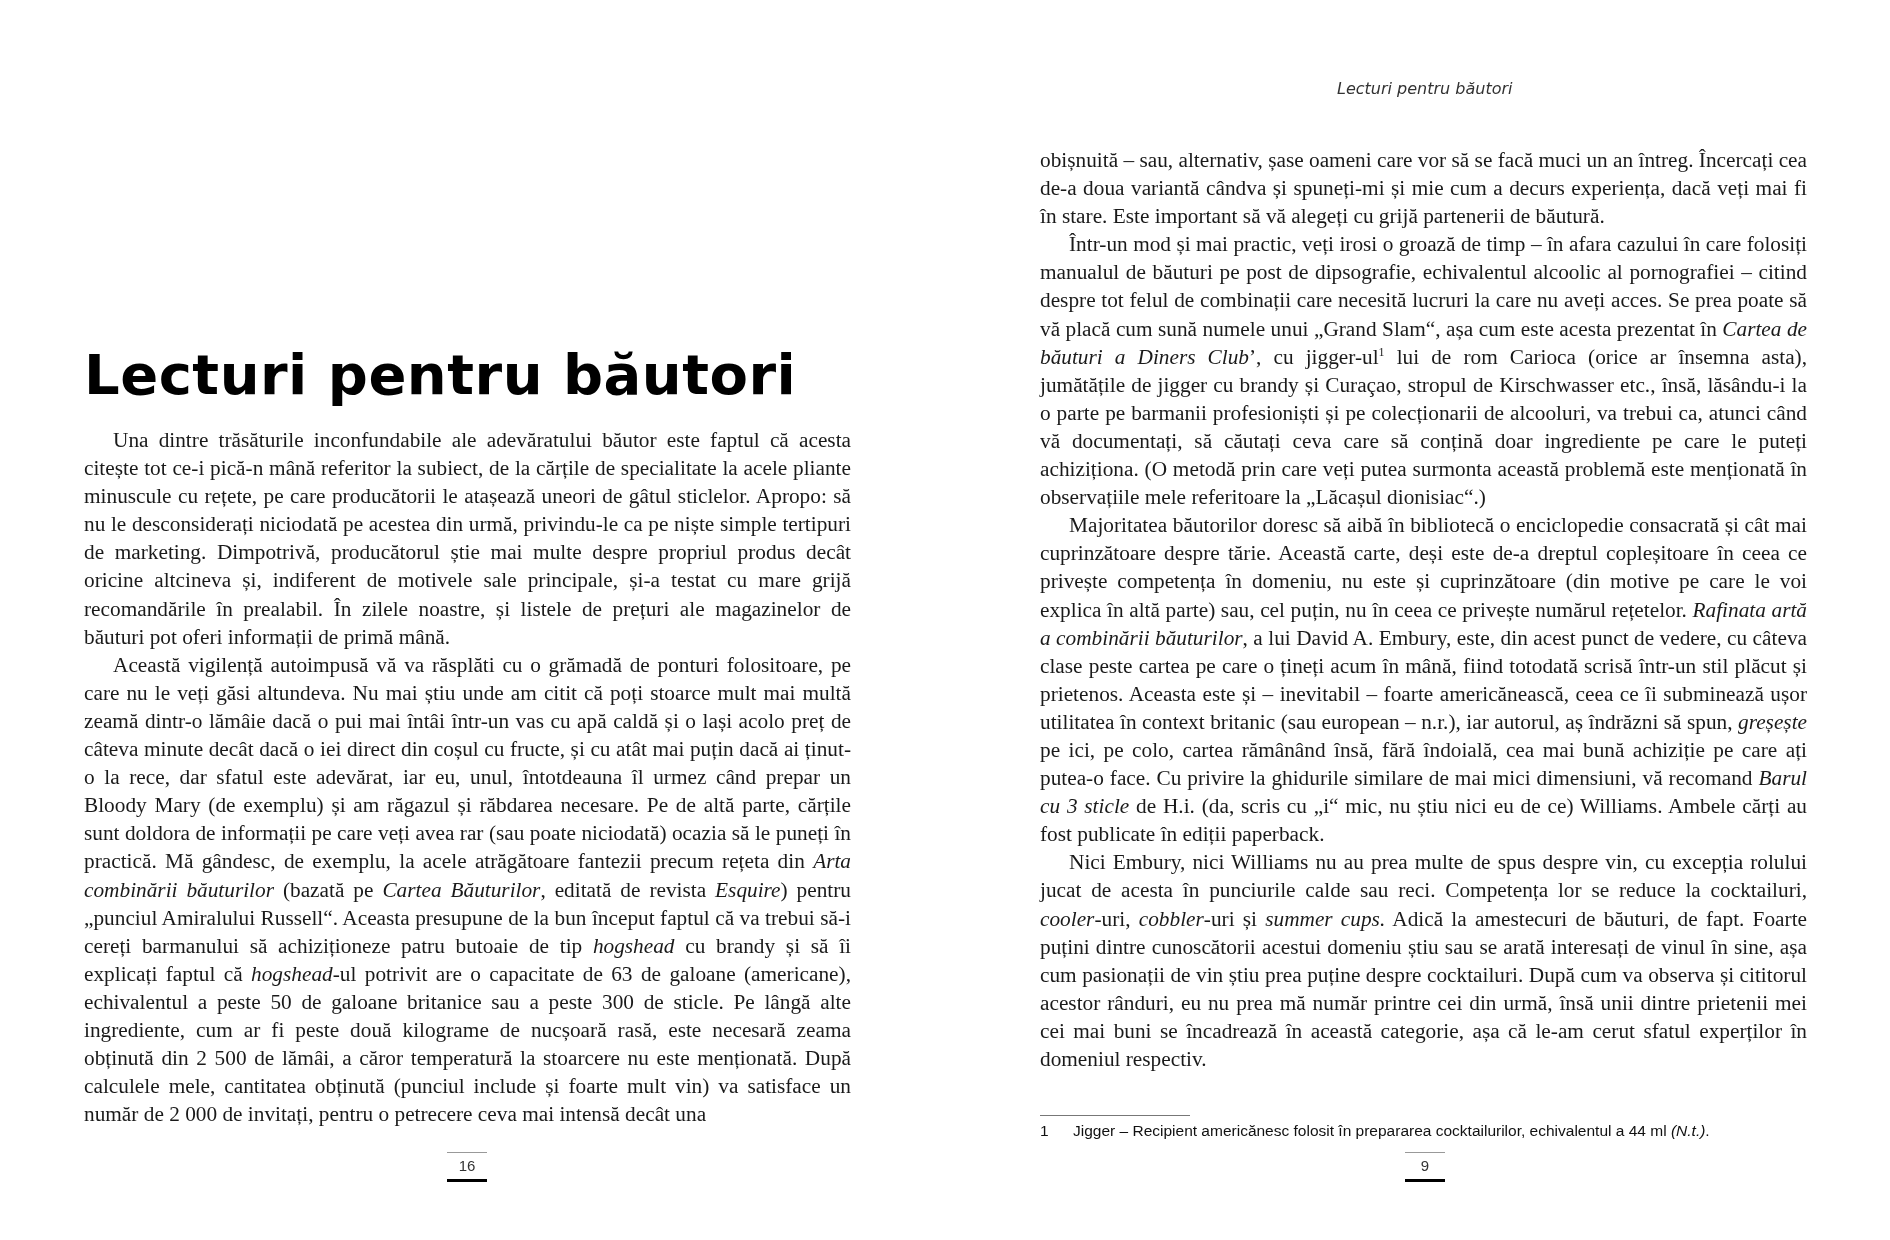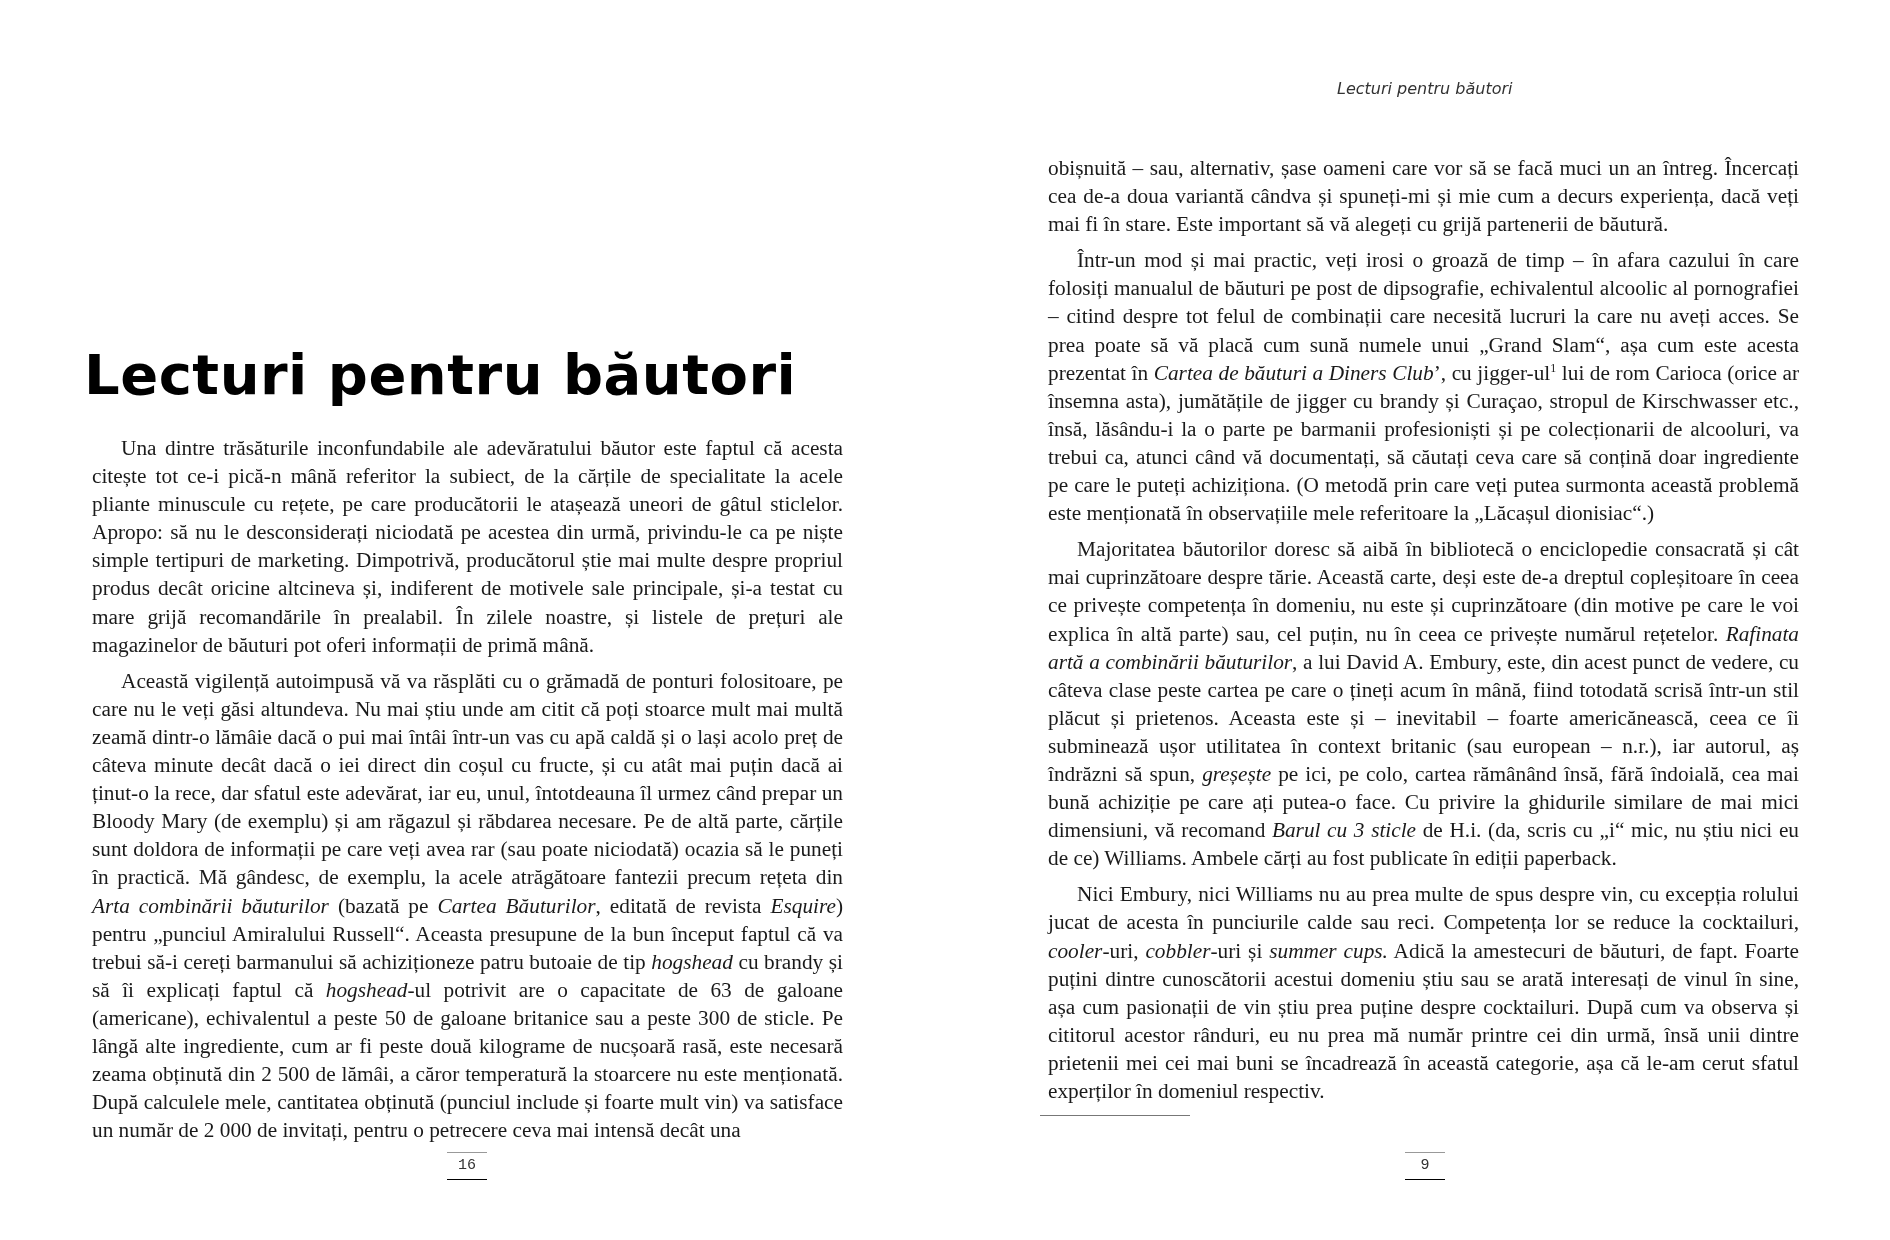--- a/index.html
+++ b/index.html
@@ -14,41 +14,41 @@
     font-size:56px; line-height:70px; letter-spacing:0.5px; color:#000;
   }
 
   .col {
     position:absolute; width:767px;
     font-family:"Liberation Serif", serif; font-size:21.3px; line-height:28.1px;
     text-align:justify; color:#1a1a1a;
   }
   .page.left .col { left:84px; top:426px; }
   .page.right .col { left:95px; top:146px; }
-  .col p { margin:8px; text-indent:29px; hyphens:auto; }
+  .col p { margin:0; text-indent:29px; hyphens:auto; }
   .col p.cont { text-indent:0; }
   .col i { font-style:italic; }
   .col sup { font-size:12px; line-height:0; vertical-align:super; }
 
   .running-header {
     position:absolute; left:392px; top:79px;
     font-family:"DejaVu Sans", sans-serif; font-style:italic; font-size:16px; color:#333;
   }
 
   .footnote-rule { position:absolute; left:95px; top:1115px; width:150px; height:1px; background:#777; }
   .footnote {
     position:absolute; left:95px; top:1122px; width:800px;
     font-family:"Liberation Sans", sans-serif; font-size:15.5px; color:#111;
   }
   .footnote .fn-num { display:inline-block; width:33px; }
 
   .page-number {
     position:absolute; top:1152px; width:40px; text-align:center;
-    font-family:Liberation Mono, monospace; font-size:15px; color:#333; line-height:26px;
-    border-top:1px solid #999; border-bottom:1px solid #000000;
+    font-family:Liberation Sans, sans-serif; font-size:15px; color:#333; line-height:26px;
+    border-top:1px solid #999; border-bottom:3px solid #000000;
   }
   .page.left .page-number { left:447px; }
   .page.right .page-number { left:460px; }
 </style>
 </head>
 <body>
 
 <div class="page left">
   <h1 class="chapter-title">Lecturi pentru băutori</h1>
 
@@ -64,15 +64,18 @@
   <div class="running-header">Lecturi pentru băutori</div>
 
   <div class="col">
     <p class="cont"><span>obișnuită – sau, alternativ, șase oameni care vor să se facă muci un an întreg. Încercați cea de-a doua variantă cândva și spuneți-mi și mie cum a decurs experiența, dacă veți mai fi în stare. Este important să vă alegeți cu grijă partenerii de băutură.</span></p>
     <p><span>Într-un mod și mai practic, veți irosi o groază de timp – în afara cazului în care folosiți manualul de băuturi pe post de dipsografie, echivalentul alcoolic al pornografiei – citind despre tot felul de combinații care necesită lucruri la care nu aveți acces. Se prea poate să vă placă cum sună numele unui „Grand Slam“, așa cum este acesta prezentat în </span><i>Cartea de băuturi a Diners Club</i><span>’, cu jigger-ul</span><sup>1</sup><span> lui de rom Carioca (orice ar însemna asta), jumătățile de jigger cu brandy și Curaçao, stropul de Kirschwasser etc., însă, lăsându-i la o parte pe barmanii profesioniști și pe colecționarii de alcooluri, va trebui ca, atunci când vă documentați, să căutați ceva care să conțină doar ingrediente pe care le puteți achiziționa. (O metodă prin care veți putea surmonta această problemă este menționată în observațiile mele referitoare la „Lăcașul dionisiac“.)</span></p>
     <p><span>Majoritatea băutorilor doresc să aibă în bibliotecă o enciclopedie consacrată și cât mai cuprinzătoare despre tărie. Această carte, deși este de-a dreptul copleșitoare în ceea ce privește competența în domeniu, nu este și cuprinzătoare (din motive pe care le voi explica în altă parte) sau, cel puțin, nu în ceea ce privește numărul rețetelor. </span><i>Rafinata artă a combinării băuturilor</i><span>, a lui David A. Embury, este, din acest punct de vedere, cu câteva clase peste cartea pe care o țineți acum în mână, fiind totodată scrisă într-un stil plăcut și prietenos. Aceasta este și – inevitabil – foarte americănească, ceea ce îi subminează ușor utilitatea în context britanic (sau european – n.r.), iar autorul, aș îndrăzni să spun, </span><i>greșește</i><span> pe ici, pe colo, cartea rămânând însă, fără îndoială, cea mai bună achiziție pe care ați putea-o face. Cu privire la ghidurile similare de mai mici dimensiuni, vă recomand </span><i>Barul cu 3 sticle</i><span> de H.i. (da, scris cu „i“ mic, nu știu nici eu de ce) Williams. Ambele cărți au fost publicate în ediții paperback.</span></p>
     <p><span>Nici Embury, nici Williams nu au prea multe de spus despre vin, cu excepția rolului jucat de acesta în punciurile calde sau reci. Competența lor se reduce la cocktailuri, </span><i>cooler</i><span>-uri, </span><i>cobbler</i><span>-uri și </span><i>summer cups.</i><span> Adică la amestecuri de băuturi, de fapt. Foarte puțini dintre cunoscătorii acestui domeniu știu sau se arată interesați de vinul în sine, așa cum pasionații de vin știu prea puține despre cocktailuri. După cum va observa și cititorul acestor rânduri, eu nu prea mă număr printre cei din urmă, însă unii dintre prietenii mei cei mai buni se încadrează în această categorie, așa că le-am cerut sfatul experților în domeniul respectiv.</span></p>
   </div>
 
   <div class="footnote-rule"></div>
+  <div class="footnote">
+    <span class="fn-num">1</span><span>Jigger – Recipient americănesc folosit în prepararea cocktailurilor, echivalentul a 44 ml </span><i>(N.t.)</i><span>.</span>
+  </div>
 
   <div class="page-number">9</div>
 </div>
 
 </body></html>

